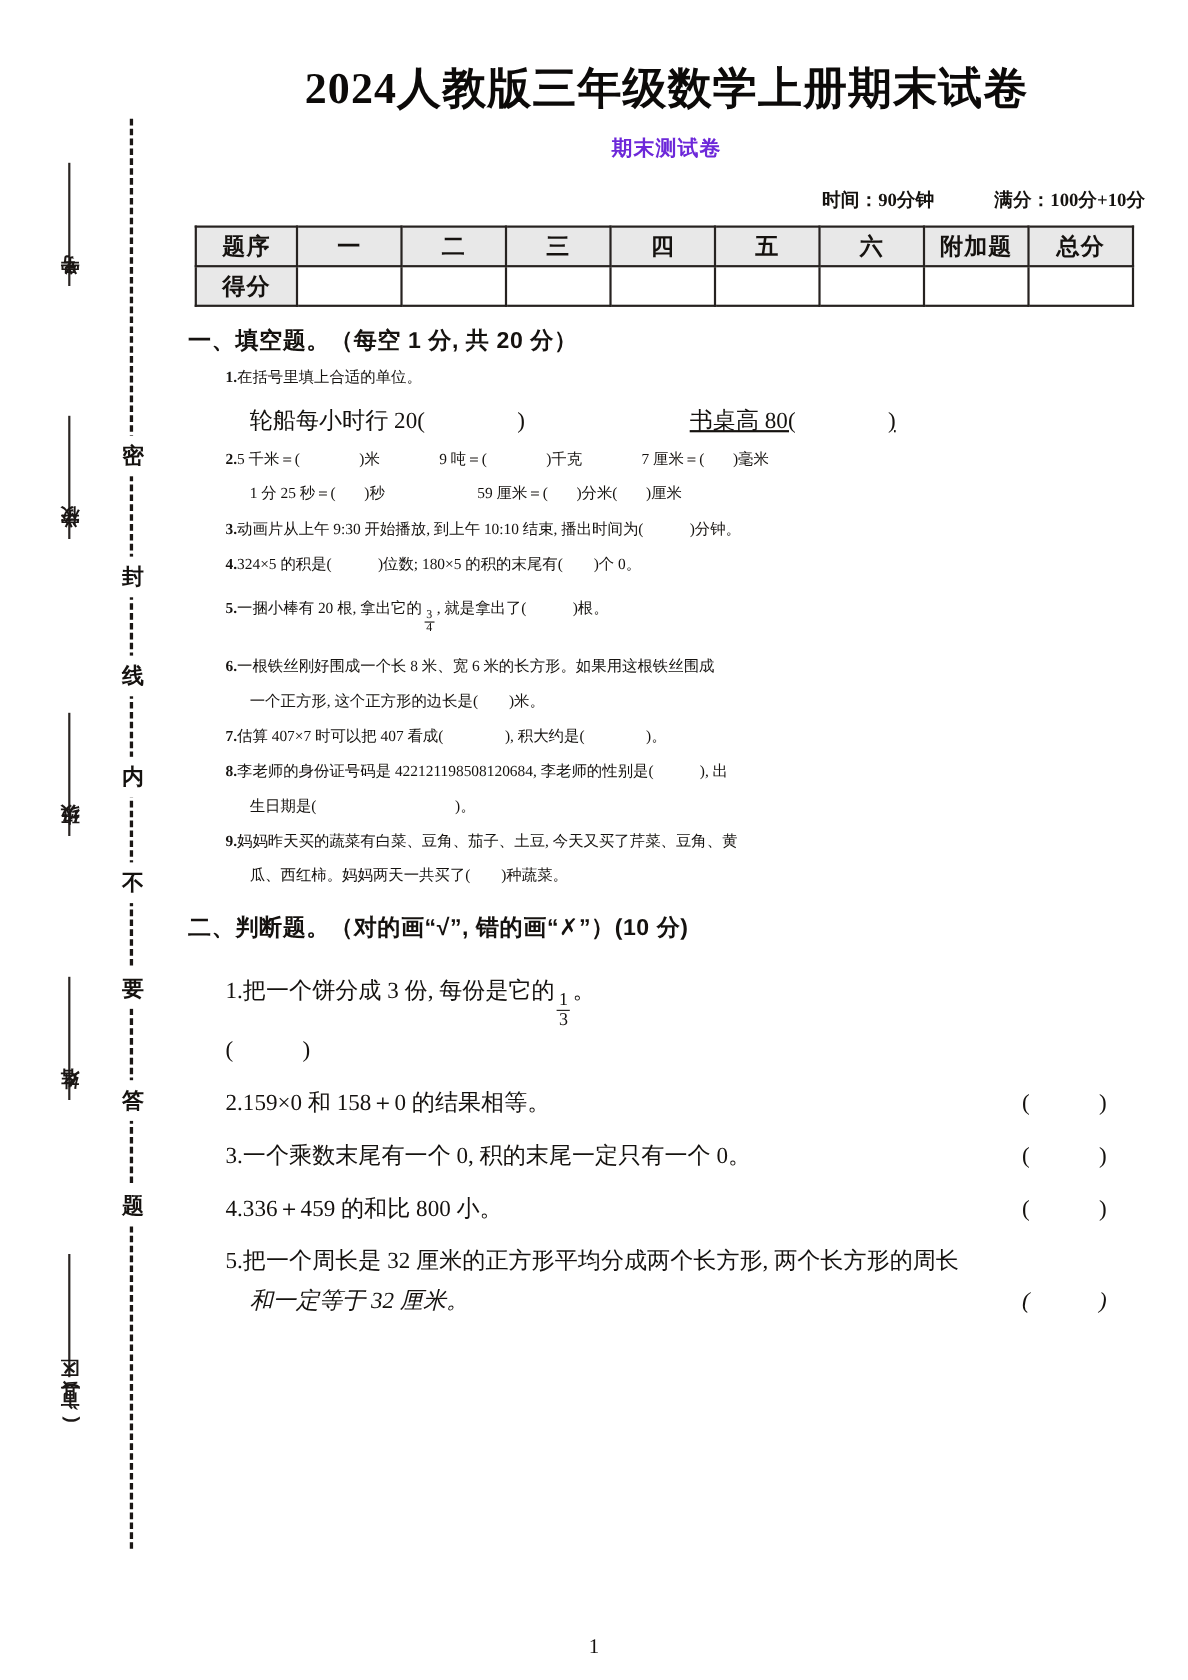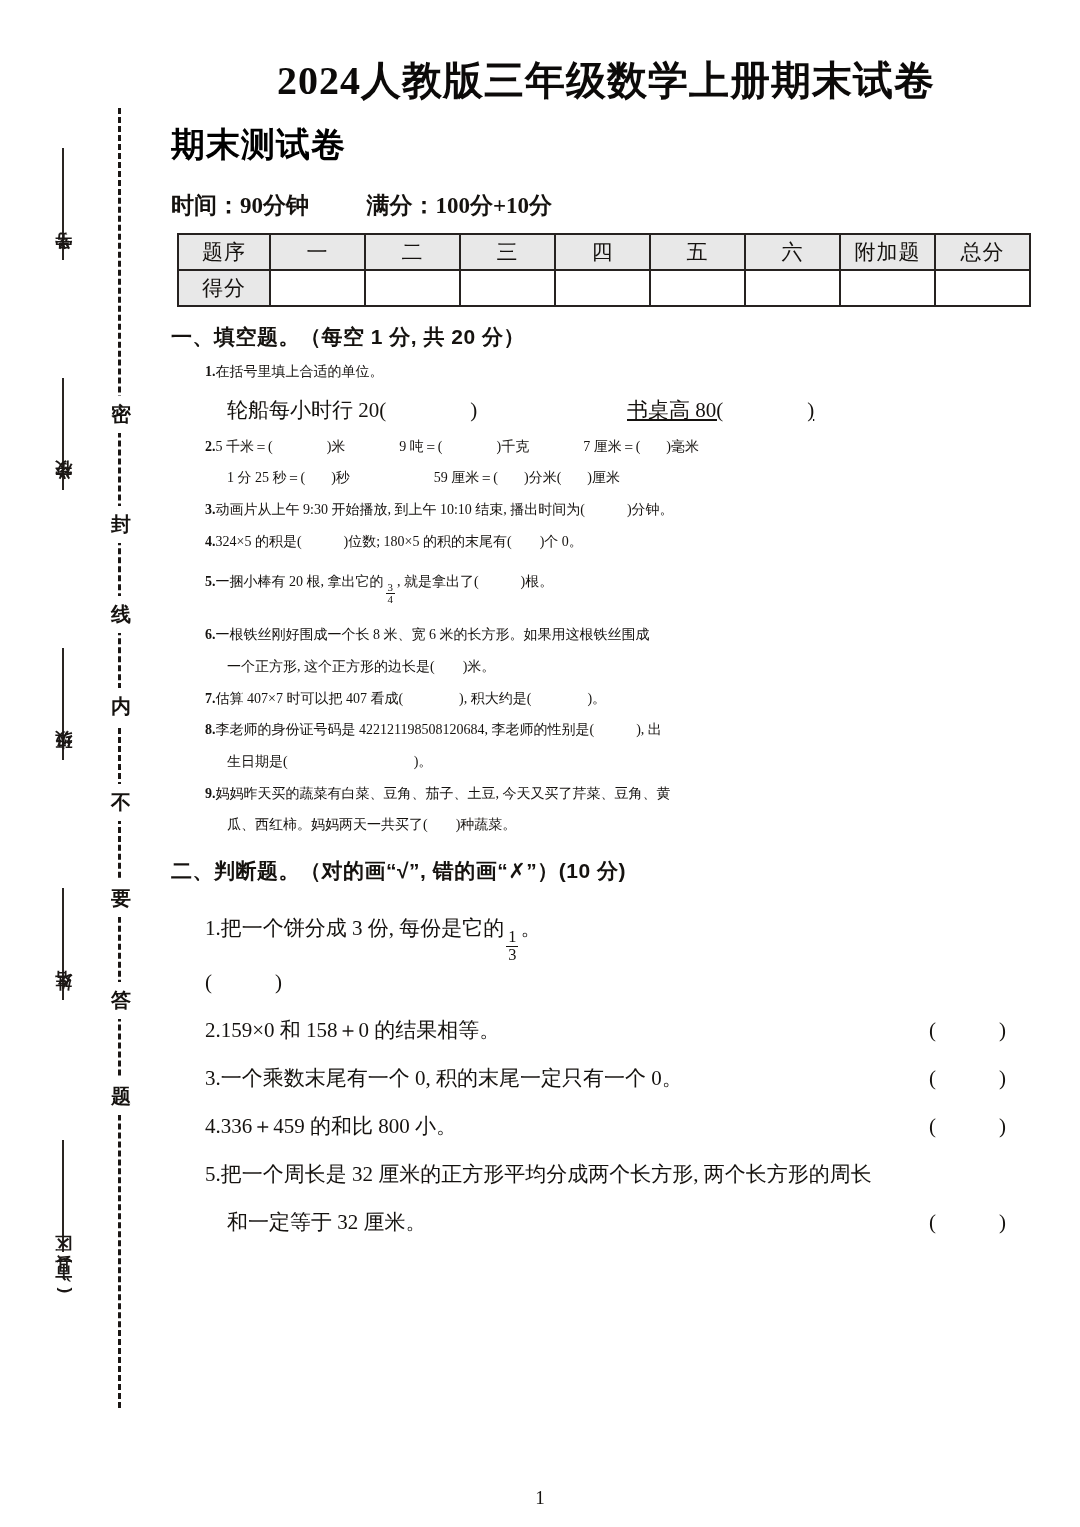--- a/index.html
+++ b/index.html
@@ -72,49 +72,49 @@
     font-size: 40px;
     text-align: center;
     letter-spacing: 1px;
     margin: 0 0 4px 0;
     line-height: 1.25;
     color: #0c0a09;
   }
   #sub-title {
     font-family: "Liberation Sans", "DejaVu Sans", sans-serif;
     font-weight: 700;
-    font-size: 34px;
-    text-align: left;
+    font-size: 19px;
+    text-align: center;
     letter-spacing: 1px;
     margin: 16px 0 0 0;
-    color: #000000;
+    color: #6d28d9;
   }
   #meta-line {
-    text-align: left;
-    font-size: 23px;
+    text-align: right;
+    font-size: 17px;
     font-weight: 700;
     margin: 22px 0 12px 0;
     font-family: "Liberation Serif", "DejaVu Serif", serif;
   }
   #meta-line .gap { display: inline-block; width: 46px; }
 
   
   table#score-table {
     border-collapse: collapse;
     width: 854px;
     margin: 4px 0 0 6px;
     table-layout: fixed;
   }
   #score-table td {
     border: 2px solid #262220;
     height: 36px;
     text-align: center;
     vertical-align: middle;
     font-size: 21px;
-    font-weight: 400;
+    font-weight: 700;
     font-family: "Liberation Sans", "DejaVu Sans", sans-serif;
     letter-spacing: 1px;
   }
   #score-table td.hdr { background: #e8e8e8; }
   #score-table td.rowlab { background: #e8e8e8; width: 92px; }
   #score-table td.blank { background: #ffffff; }
 
   
   .sec-head {
     font-family: "Liberation Sans", "DejaVu Sans", sans-serif;
@@ -169,20 +169,21 @@
     align-items: flex-start;
   }
   .tf .body { flex: 1; padding-right: 14px; }
   .tf .paren { width: 112px; text-align: left; flex: none; }
   .tf-cont {
     display: flex;
     font-size: 21px;
     line-height: 1.62;
     margin: 0 0 10px 56px;
     align-items: center;
+    font-style: italic;
   }
   .tf-cont .body { flex: 1; }
   .tf-cont .paren { width: 112px; flex: none; }
 
   #page-num {
     position: absolute;
     left: 0; right: 0;
     bottom: 18px;
     text-align: center;
     font-size: 19px;
@@ -347,21 +348,21 @@
     <div class="paren">(　　　)</div>
   </div>
 
   <div class="tf">
     <div class="body">
       <span class="num">4.</span><span>336＋459 的和比 800 小。</span>
     </div>
     <div class="paren">(　　　)</div>
   </div>
 
-  <div class="tf" style="margin-bottom:14px;align-items:center;">
+  <div class="tf" style="margin-bottom:2px;align-items:center;">
     <div class="body">
       <span class="num">5.</span><span>把一个周长是 32 厘米的正方形平均分成两个长方形, 两个长方形的周长</span>
     </div>
     <div class="paren"></div>
   </div>
   <div class="tf-cont">
     <div class="body">和一定等于 32 厘米。</div>
     <div class="paren">(　　　)</div>
   </div>
 

